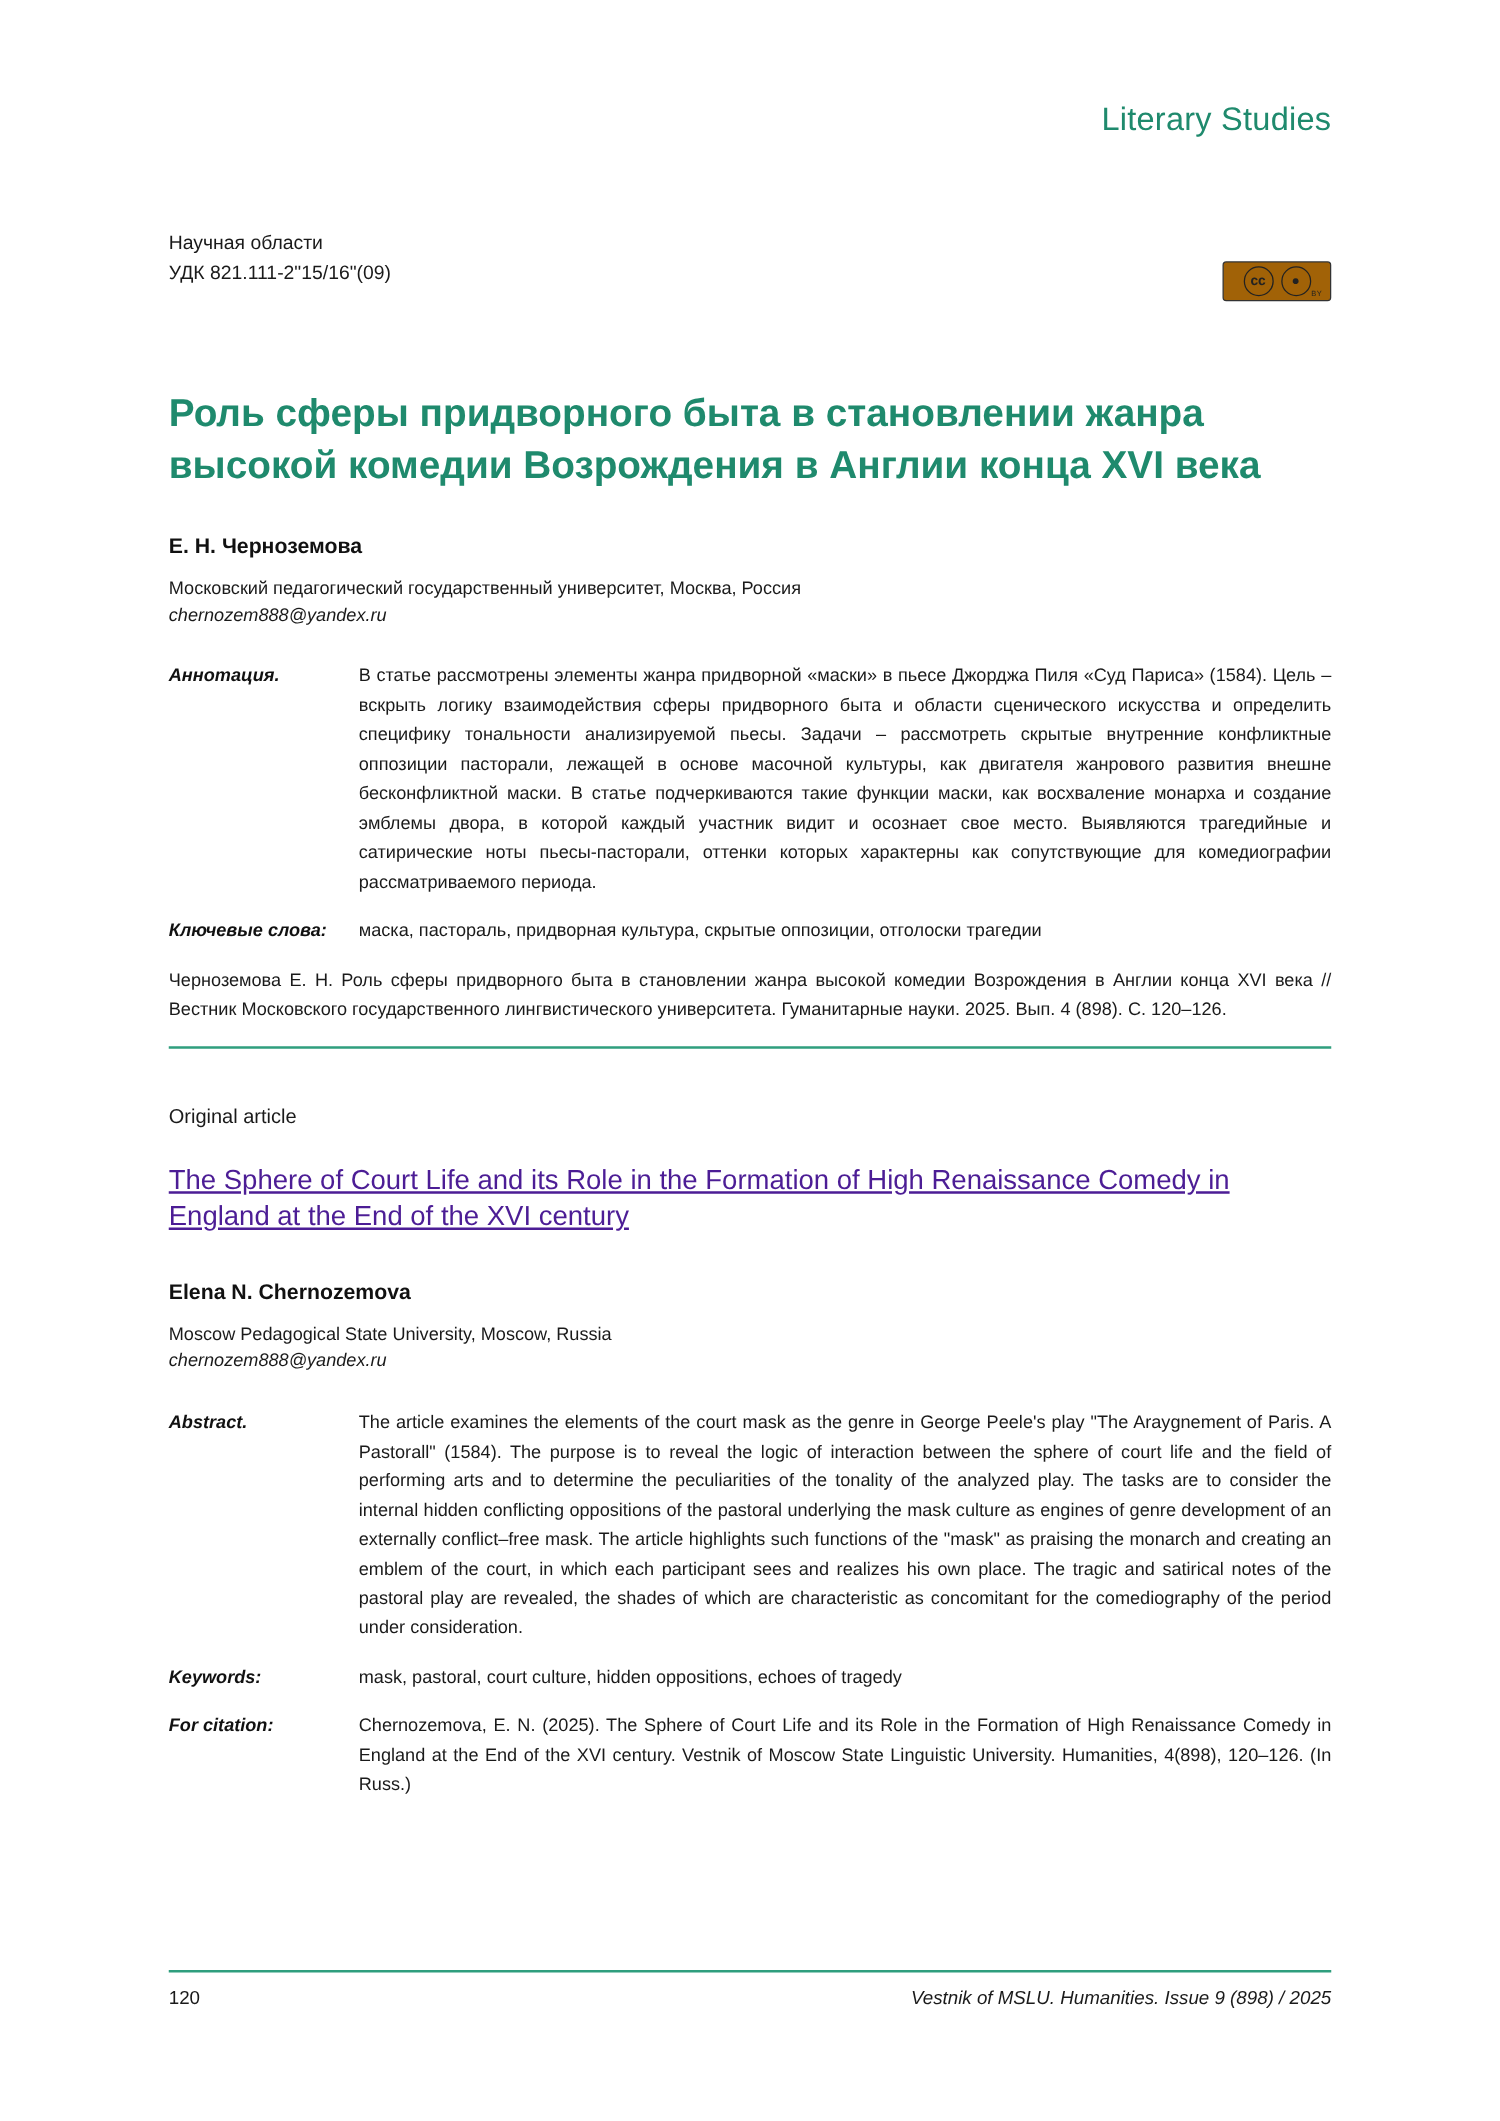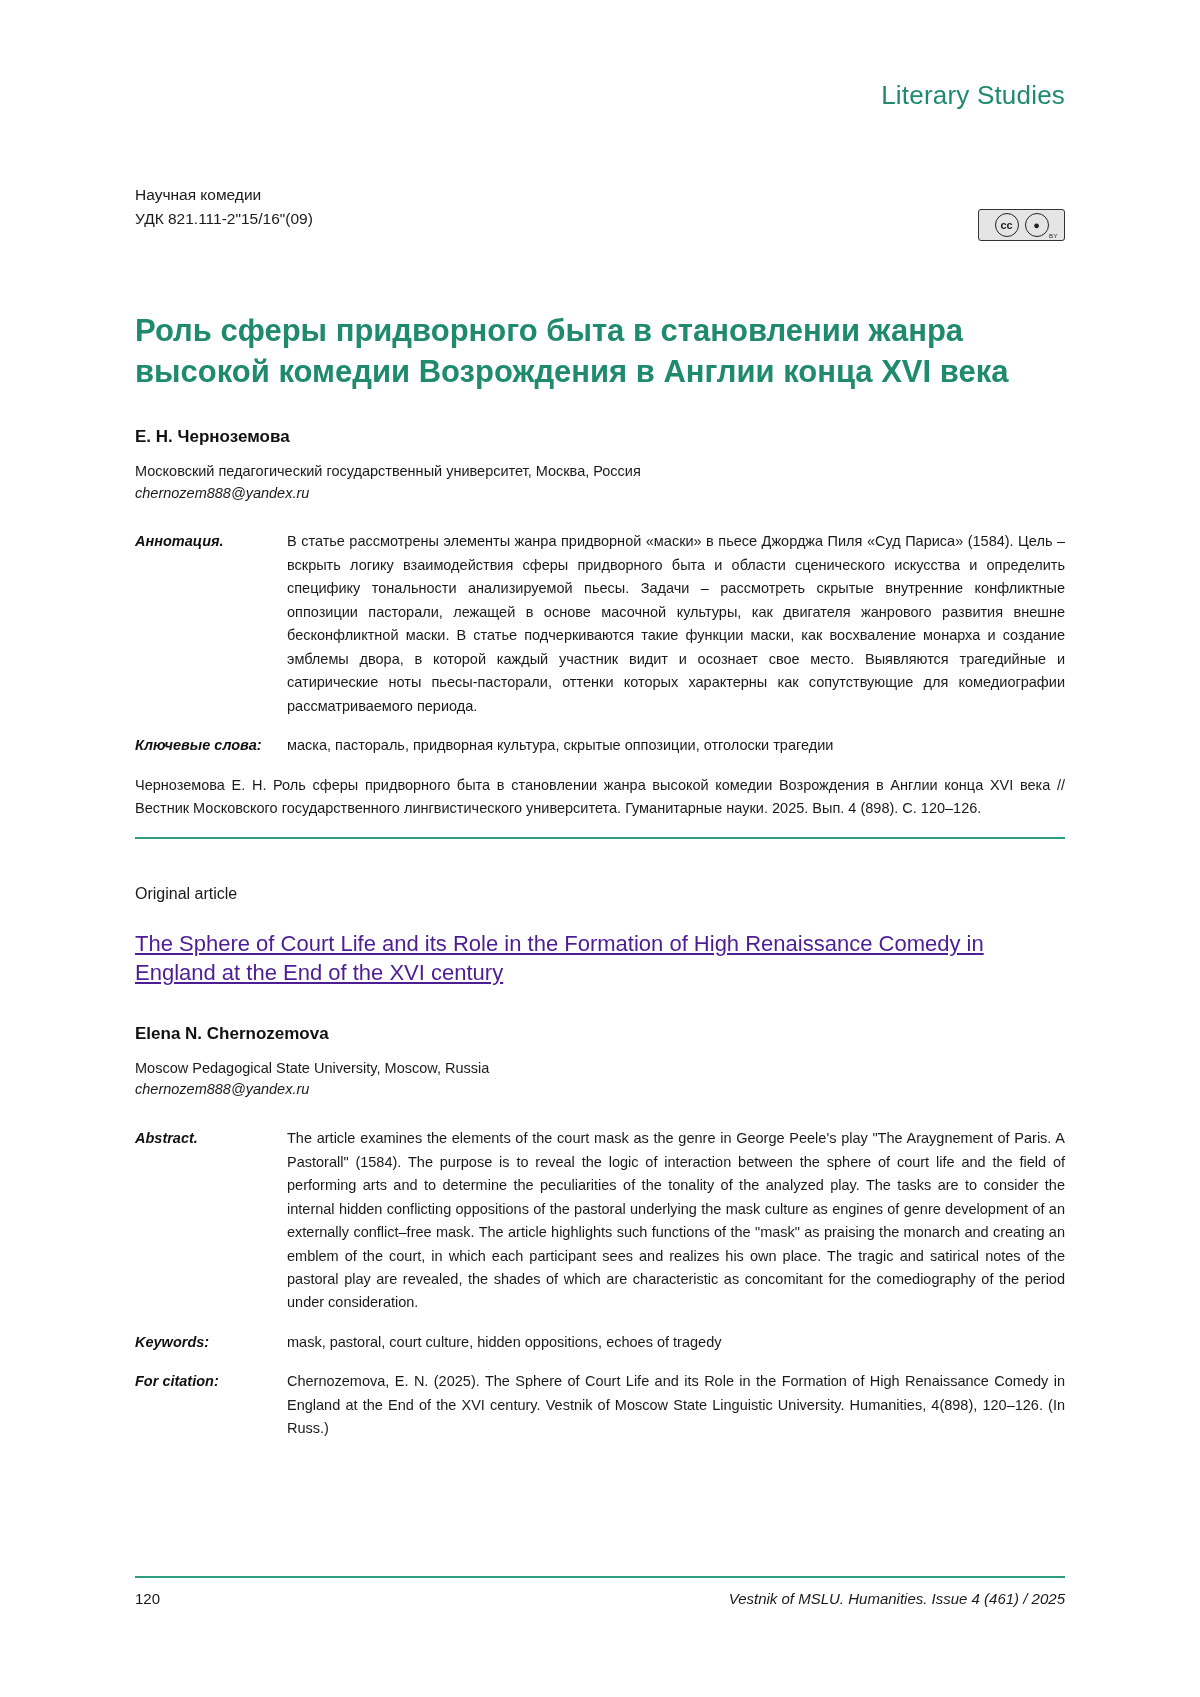--- a/index.html
+++ b/index.html
@@ -45,21 +45,21 @@
     color: #1a1a1a;
   }
   .cc-badge {
     position: absolute;
     right: 0;
     top: 26px;
     width: 85px;
     height: 30px;
     border: 1px solid #333;
     border-radius: 3px;
-    background: #e5e5e5;
+    background: #a16207;
     display: flex;
     align-items: center;
     justify-content: center;
     gap: 6px;
   }
   .cc-circle {
     width: 22px;
     height: 22px;
     border-radius: 50%;
     border: 1.8px solid #222;
@@ -194,21 +194,21 @@
   }
 </style>
 </head>
 <body>
 
 <div class="page">
 
   <div class="running-head">Literary Studies</div>
 
   <div class="meta-block">
-    <div class="meta-line">Научная комедии</div>
+    <div class="meta-line">Научная области</div>
     <div class="meta-line">УДК 821.111-2"15/16"(09)</div>
     <div class="cc-badge">
       <div class="cc-circle">cc</div>
       <div class="cc-circle">●</div>
       <div class="cc-label">BY</div>
     </div>
   </div>
 
   <div class="title-ru">Роль сферы придворного быта в становлении жанра высокой комедии Возрождения в Англии конца XVI века</div>
 
@@ -251,17 +251,17 @@
     <div class="row">
       <div class="row-label">For citation:</div>
       <div class="row-text">Chernozemova, E. N. (2025). The Sphere of Court Life and its Role in the Formation of High Renaissance Comedy in England at the End of the XVI century. Vestnik of Moscow State Linguistic University. Humanities, 4(898), 120–126. (In Russ.)</div>
     </div>
   </div>
 
   <div class="footer">
     <div class="footer-rule"></div>
     <div class="footer-row">
       <div class="page-num">120</div>
-      <div class="footer-right">Vestnik of MSLU. Humanities. Issue 4 (461) / 2025</div>
+      <div class="footer-right">Vestnik of MSLU. Humanities. Issue 9 (898) / 2025</div>
     </div>
   </div>
 
 </div>
 
 </body></html>

